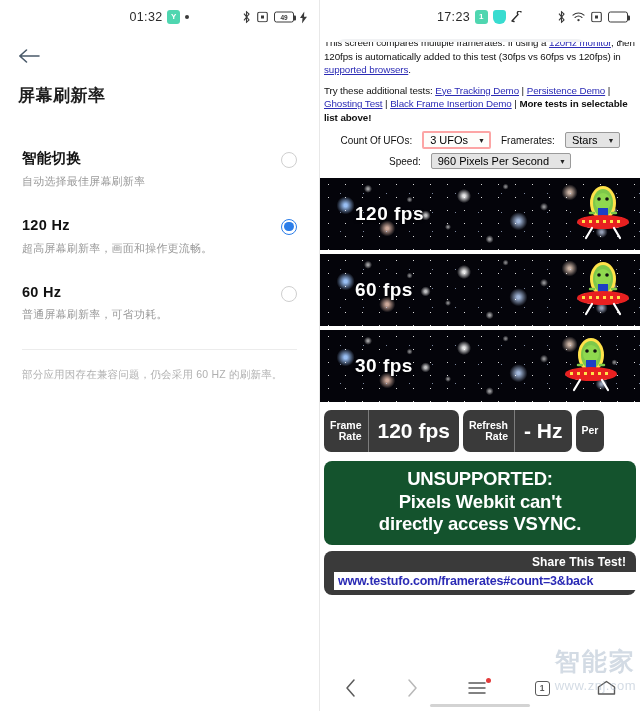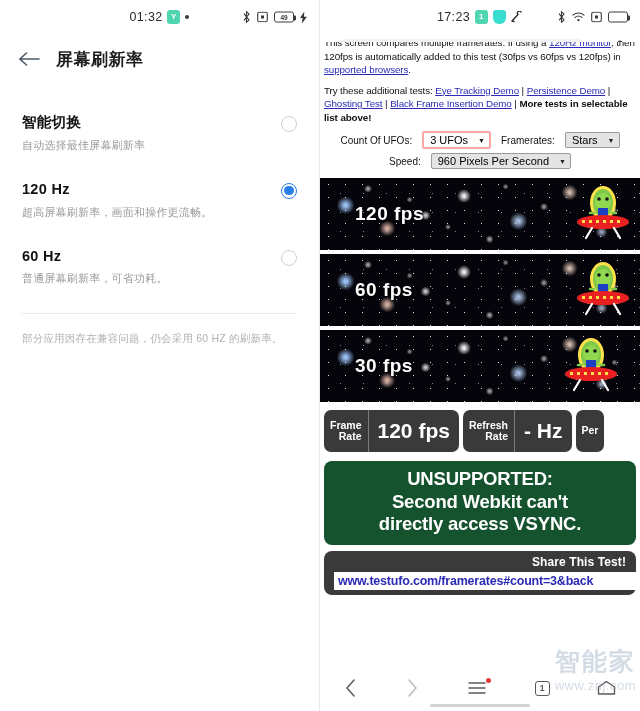--- a/index.html
+++ b/index.html
@@ -37,21 +37,21 @@
   .batt:after {
     content: ""; position: absolute; right: -3px; top: 3px;
     width: 2px; height: 5px; background: #3a3a3a; border-radius: 0 1px 1px 0;
   }
 
   
   .left {
     width: 320px; height: 711px; background: #ffffff;
     border-right: 1px solid #e8e8e8; position: relative;
   }
-  .title-row { display: flex; align-items: flex-end; gap: 16px; padding: 14px 0 0 18px; }
+  .title-row { display: flex; align-items: flex-start; gap: 16px; padding: 14px 0 0 18px; flex-direction: column; }
   .back-arrow { color: #4a5a6a; }
   .page-title { font-size: 17px; font-weight: 700; color: #1d1d1d; letter-spacing: .5px; }
 
   .opt-list { margin-top: 28px; }
   .opt {
     display: flex; align-items: flex-start; justify-content: space-between;
     padding: 13px 22px 13px 22px; min-height: 56px;
   }
   .opt-txt { flex: 1; }
   .opt-name { font-size: 14.5px; font-weight: 700; color: #111; line-height: 1.5; letter-spacing: .3px; }
@@ -470,21 +470,21 @@
           </span>
           <span class="pill-val">- Hz</span>
         </div>
         <div class="pill cut">
           <span class="pill-lbl">Per</span>
         </div>
       </div>
 
       <div class="banner">
         <div>UNSUPPORTED:</div>
-        <div>Second Webkit can't</div>
+        <div>Pixels Webkit can't</div>
         <div>directly access VSYNC.</div>
       </div>
 
       <div class="share-box">
         <div class="share-title">Share This Test!</div>
         <div class="share-url">www.testufo.com/framerates#count=3&amp;back</div>
       </div>
     </div>
 
     <div class="navbar">

